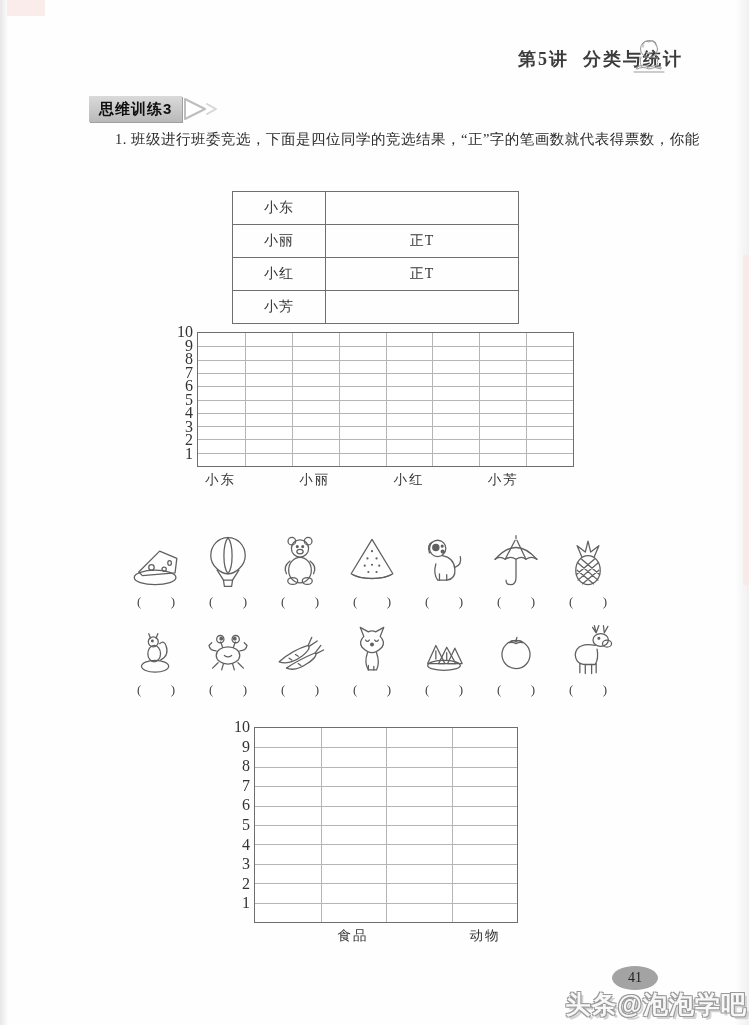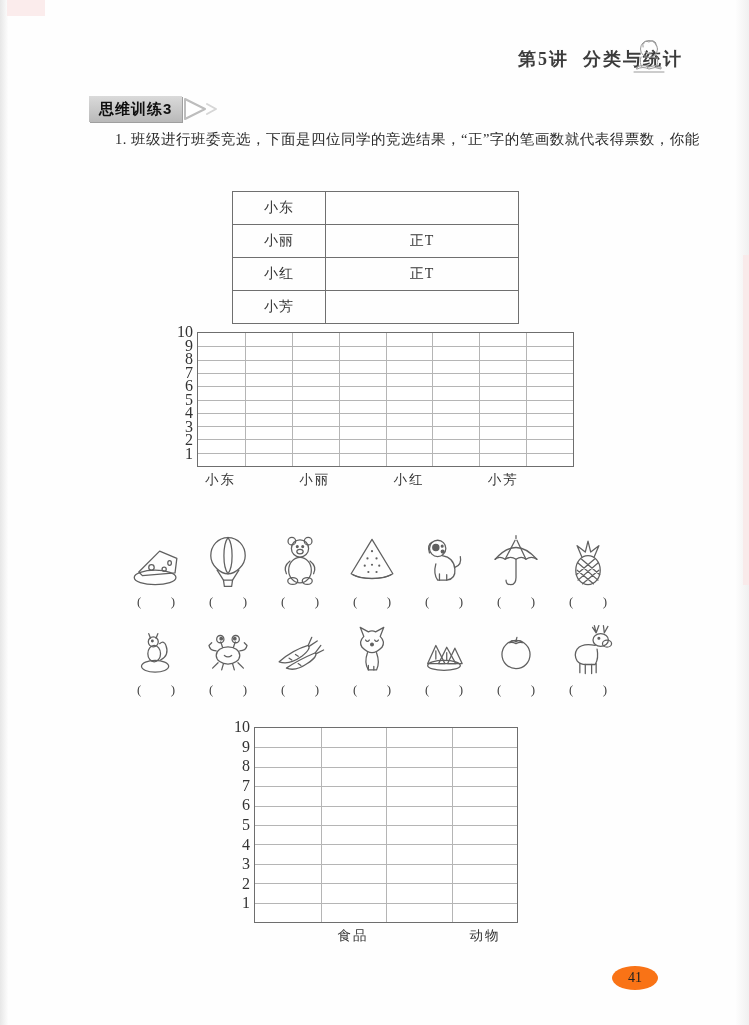--- a/index.html
+++ b/index.html
@@ -59,21 +59,21 @@
   
   .items-row{position:absolute;left:120px;width:504px;display:flex;}
   #items-row1{top:529px;}
   #items-row2{top:617px;}
   .item{width:72px;display:flex;flex-direction:column;align-items:center;}
   .item .icon{height:62px;display:flex;align-items:flex-end;justify-content:center;}
   .item .parens{width:38px;display:flex;justify-content:space-between;
                 font-size:13px;color:#444;margin-top:3px;}
 
   
-  .footer-page{position:absolute;left:612px;top:966px;width:46px;height:24px;background:#f97316;
+  .footer-page{position:absolute;left:612px;top:966px;width:46px;height:24px;background:#a3a3a3;
                border-radius:50%;display:flex;align-items:center;justify-content:center;
                font-size:14px;color:#222;}
   .watermark{position:absolute;right:2px;bottom:4px;font-family:"Liberation Sans",sans-serif;
              font-weight:bold;font-size:25px;letter-spacing:1px;color:#f8f8f8;white-space:nowrap;
              text-shadow:-1px -1px 0 #9a9a9a,1px -1px 0 #9a9a9a,-1px 1px 0 #9a9a9a,
                          1px 1px 0 #9a9a9a,3px 3px 0 #d4d4d4;}
 </style>
 </head>
 <body>
 
@@ -429,14 +429,15 @@
       </div>
     <div class="xlabels">
         <span class="xlab" style="left: 37.5%;">食品</span>
         <span class="xlab" style="left: 87.5%;">动物</span>
       </div>
   </div>
 
   <div class="footer-page">
     <span>41</span>
   </div>
+  <div class="watermark">头条@泡泡学吧</div>
 
 </div>
 
 </body></html>

